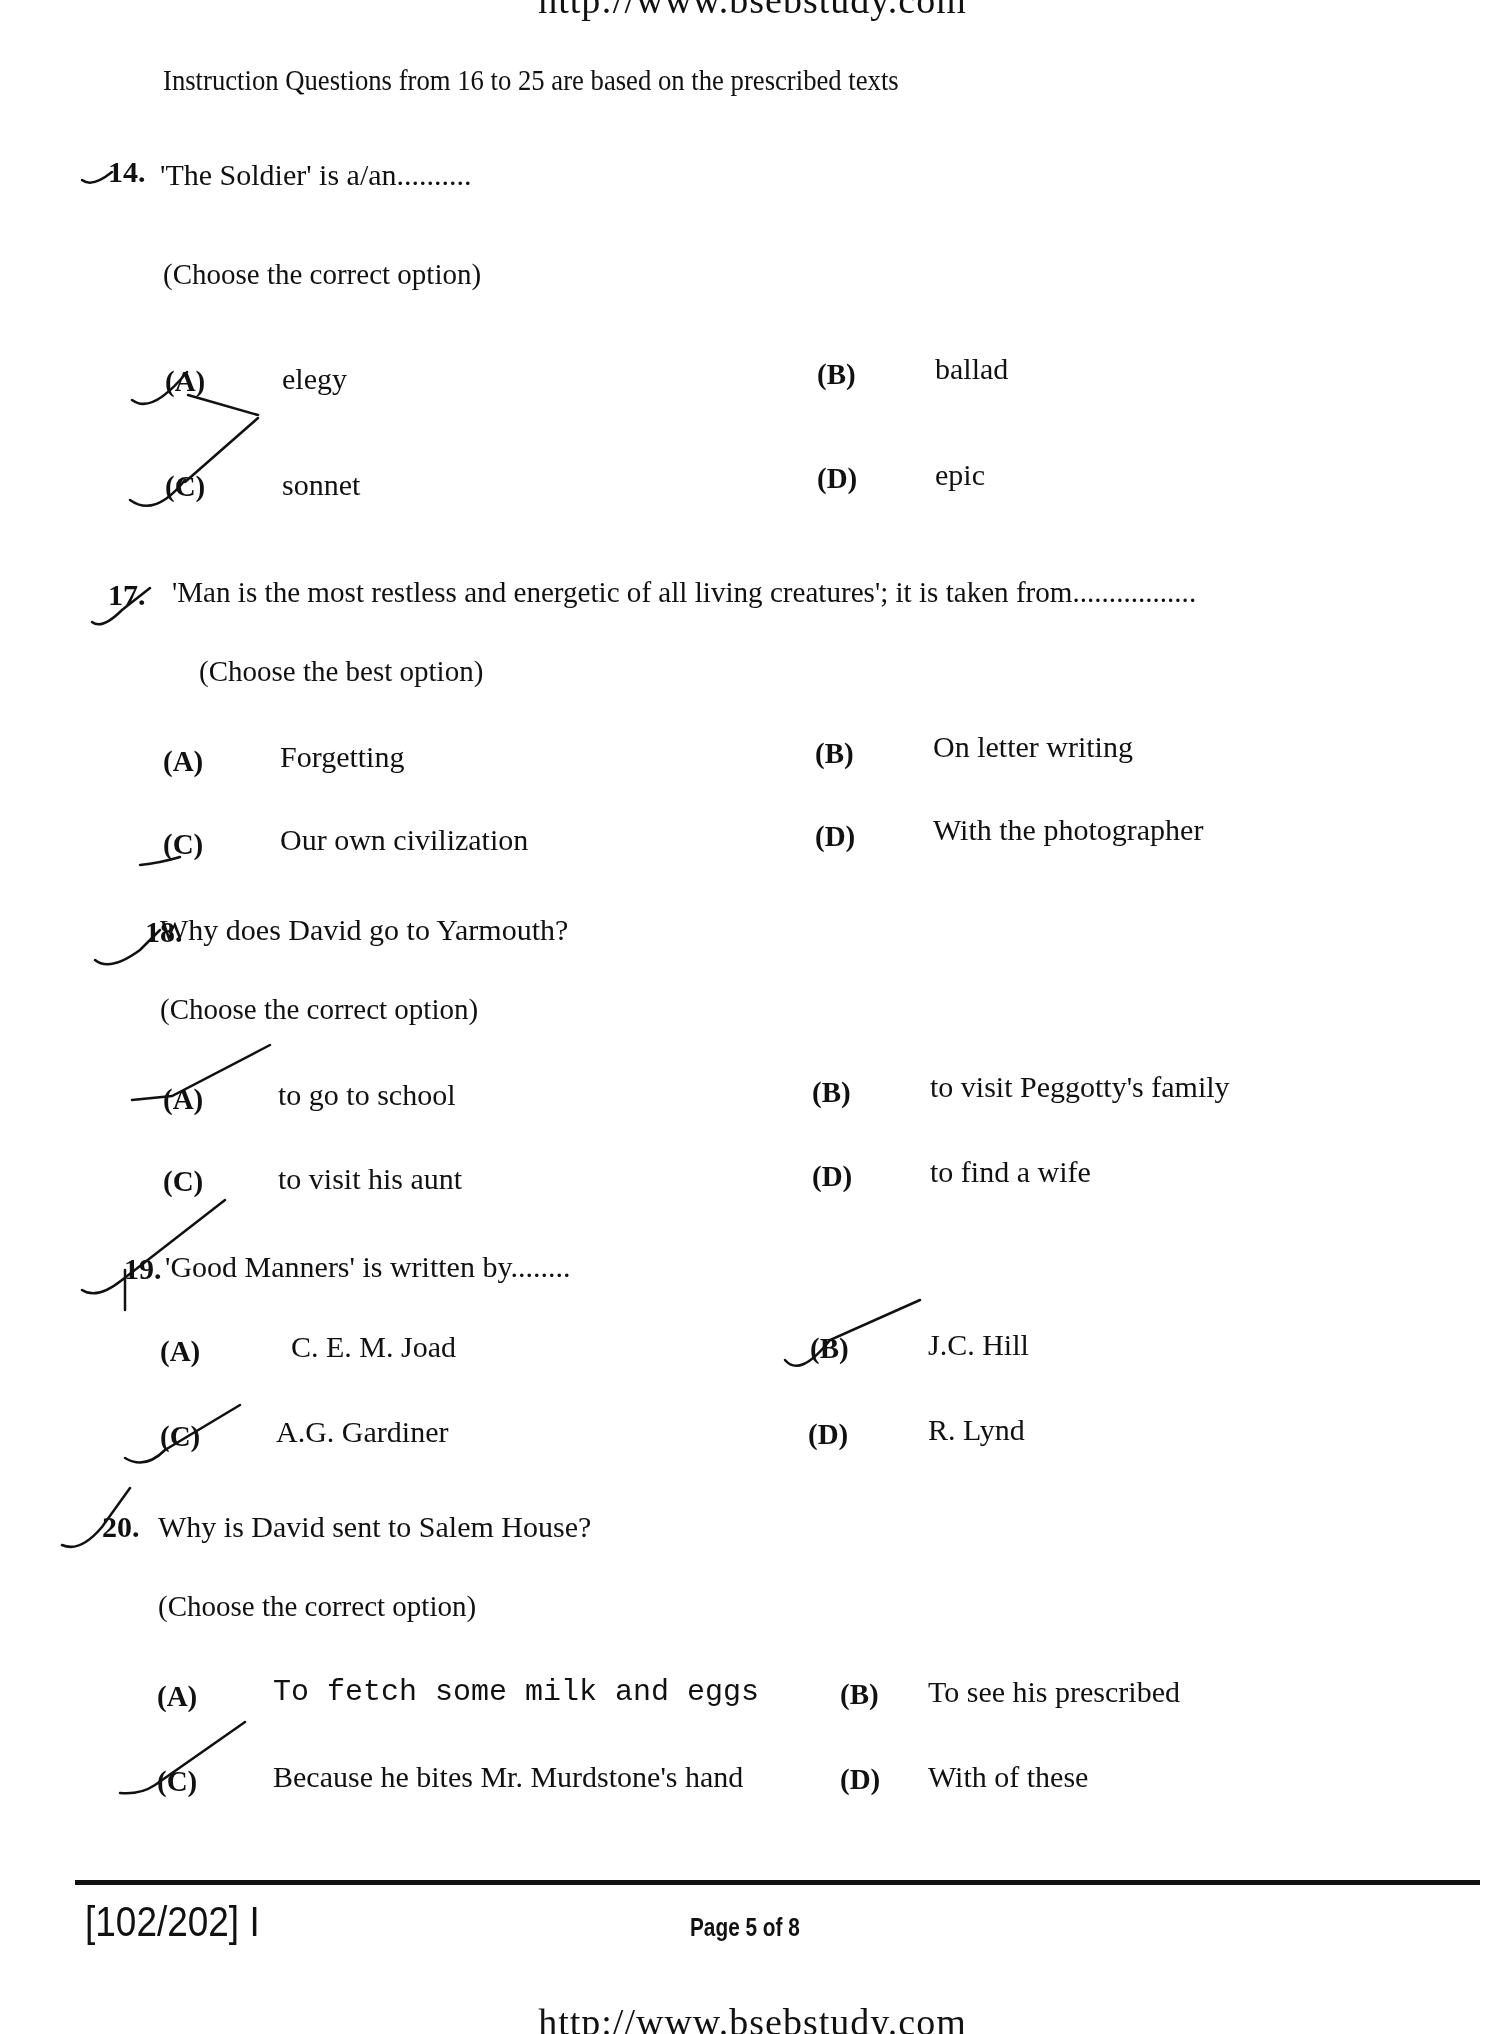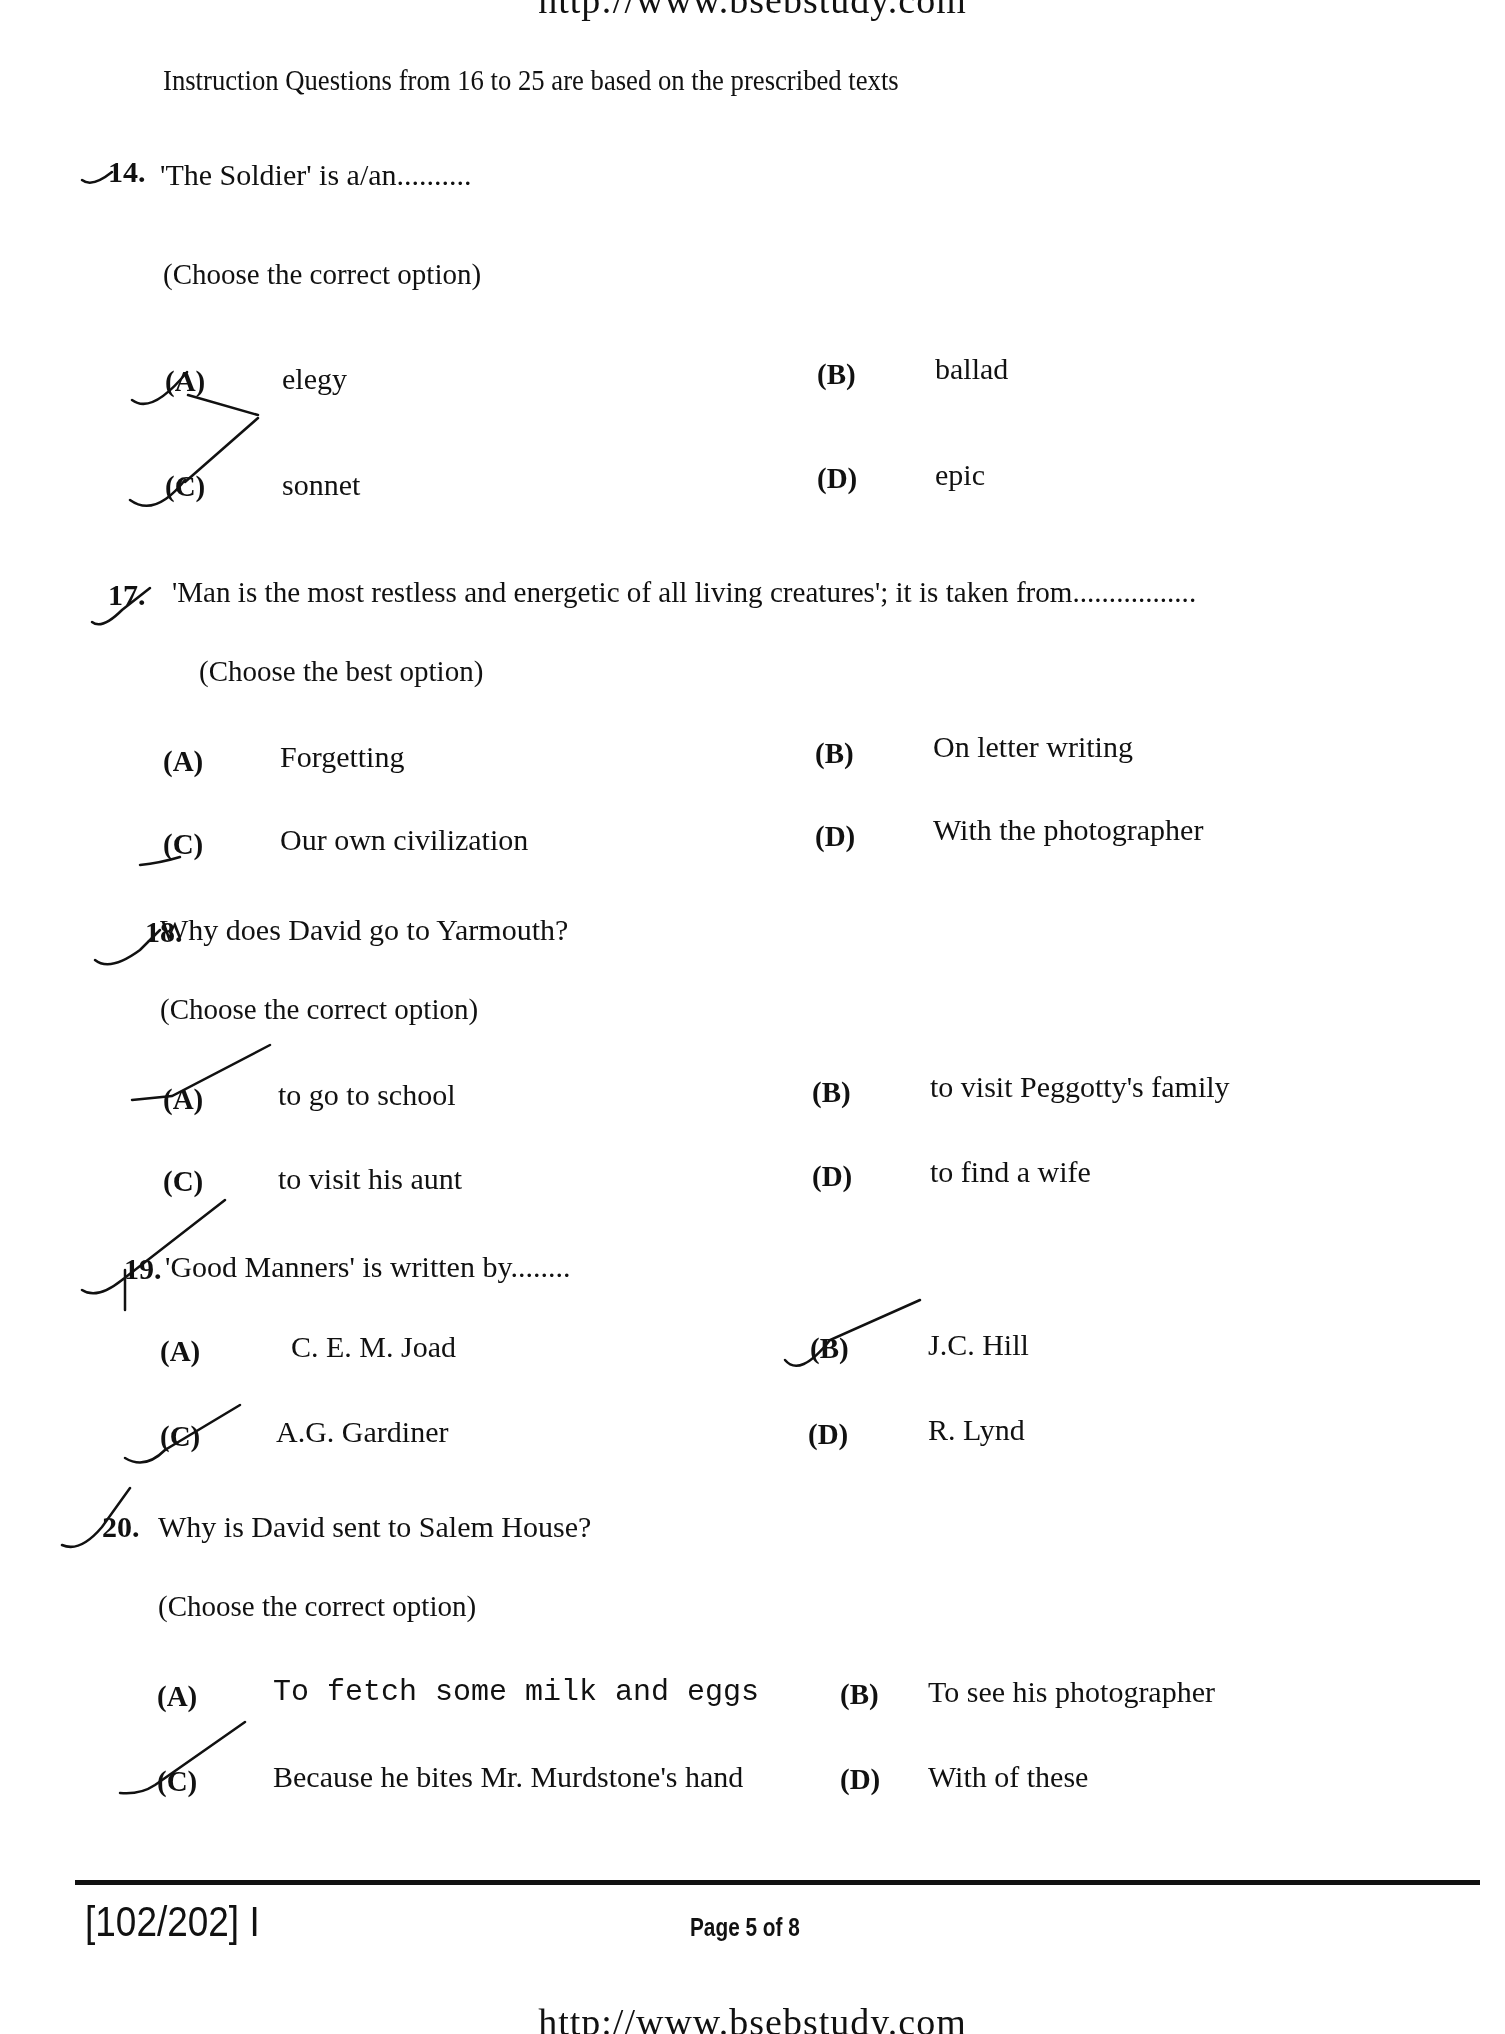--- a/index.html
+++ b/index.html
@@ -79,21 +79,21 @@
   <span class="opt-text" style="left:928px; top:1413px;">R. Lynd</span>
 </div>
 
 <div>
   <span class="qnum" style="left:102px; top:1510px;">20.</span>
   <span class="qtext" style="left:158px; top:1510px;">Why is David sent to Salem House?</span>
   <span class="hint" style="left:158px; top:1590px;">(Choose the correct option)</span>
   <span class="opt-letter" style="left:157px; top:1680px;">(A)</span>
   <span class="opt-text" style="left:273px; top:1675px;font-family:Liberation Mono, monospace;">To fetch some milk and eggs</span>
   <span class="opt-letter" style="left:840px; top:1678px;">(B)</span>
-  <span class="opt-text" style="left:928px; top:1675px;">To see his photographer</span>
+  <span class="opt-text" style="left:928px; top:1675px;">To see his prescribed</span>
   <span class="opt-letter" style="left:157px; top:1765px;">(C)</span>
   <span class="opt-text" style="left:273px; top:1760px;">Because he bites Mr. Murdstone's hand</span>
   <span class="opt-letter" style="left:840px; top:1763px;">(D)</span>
   <span class="opt-text" style="left:928px; top:1760px;">With of these</span>
 </div>
 
 <svg class="tick" style="left:0; top:0;" width="1505" height="2034">
   <g fill="none" stroke="#111" stroke-width="2.5" stroke-linecap="round">
     <path d="M82 180 q10 8 30 -8"></path>
     <path d="M132 400 q20 15 55 -28 M188 395 L258 415"></path>

